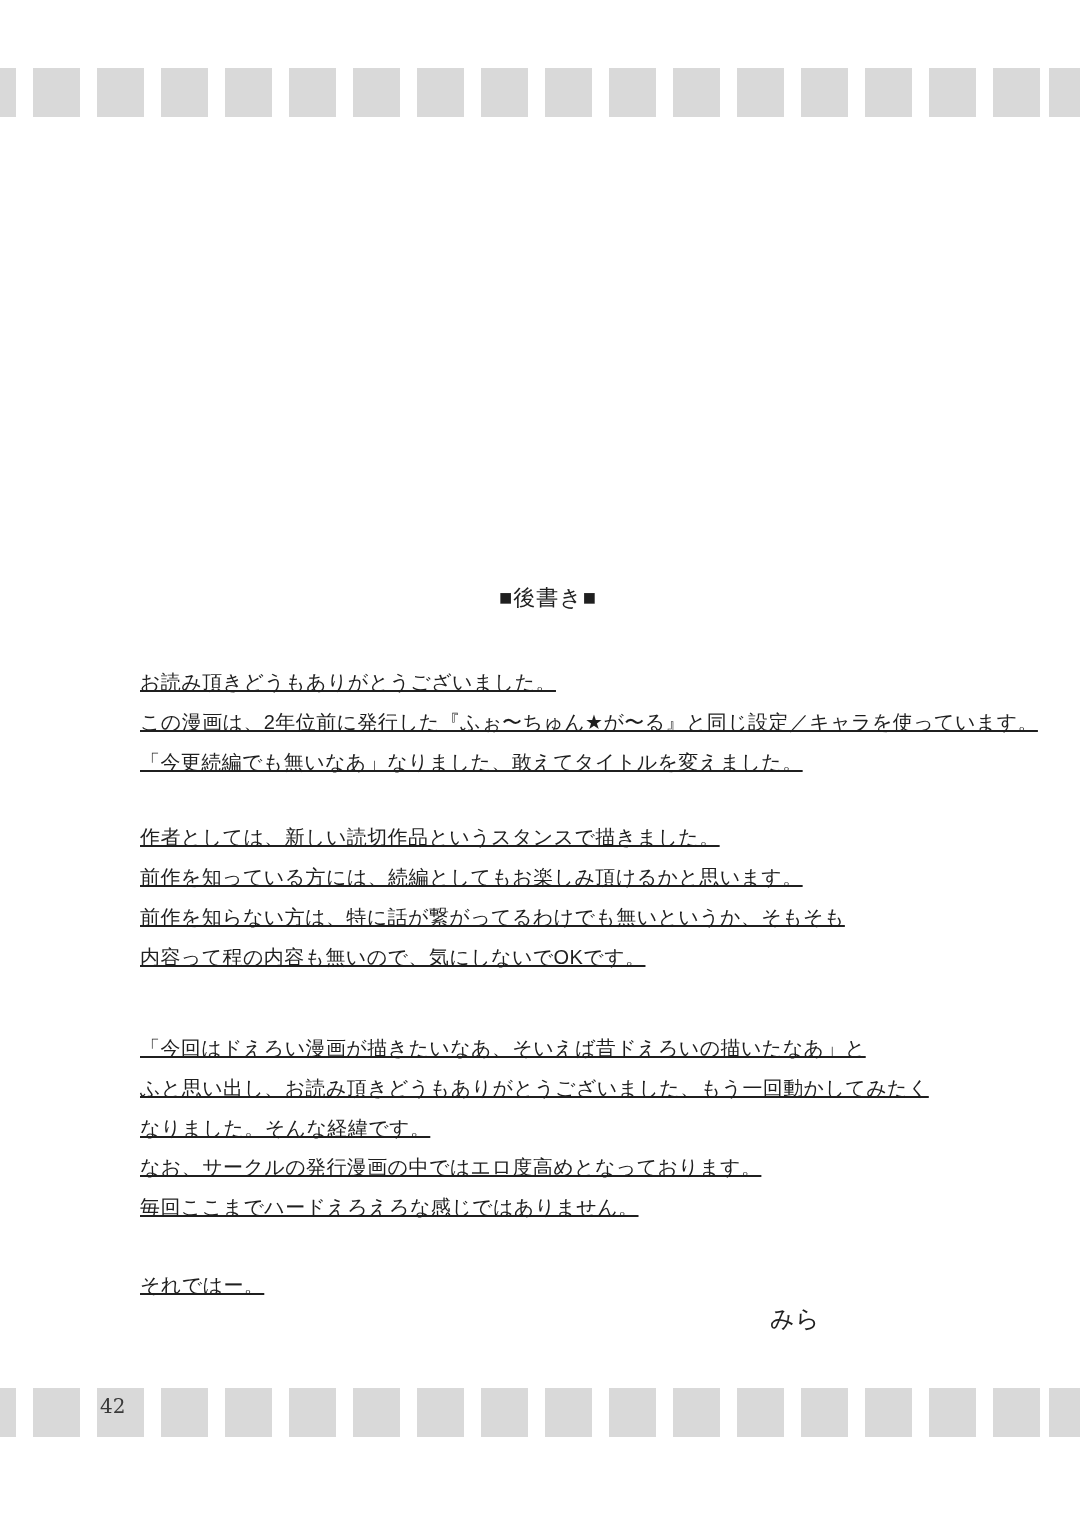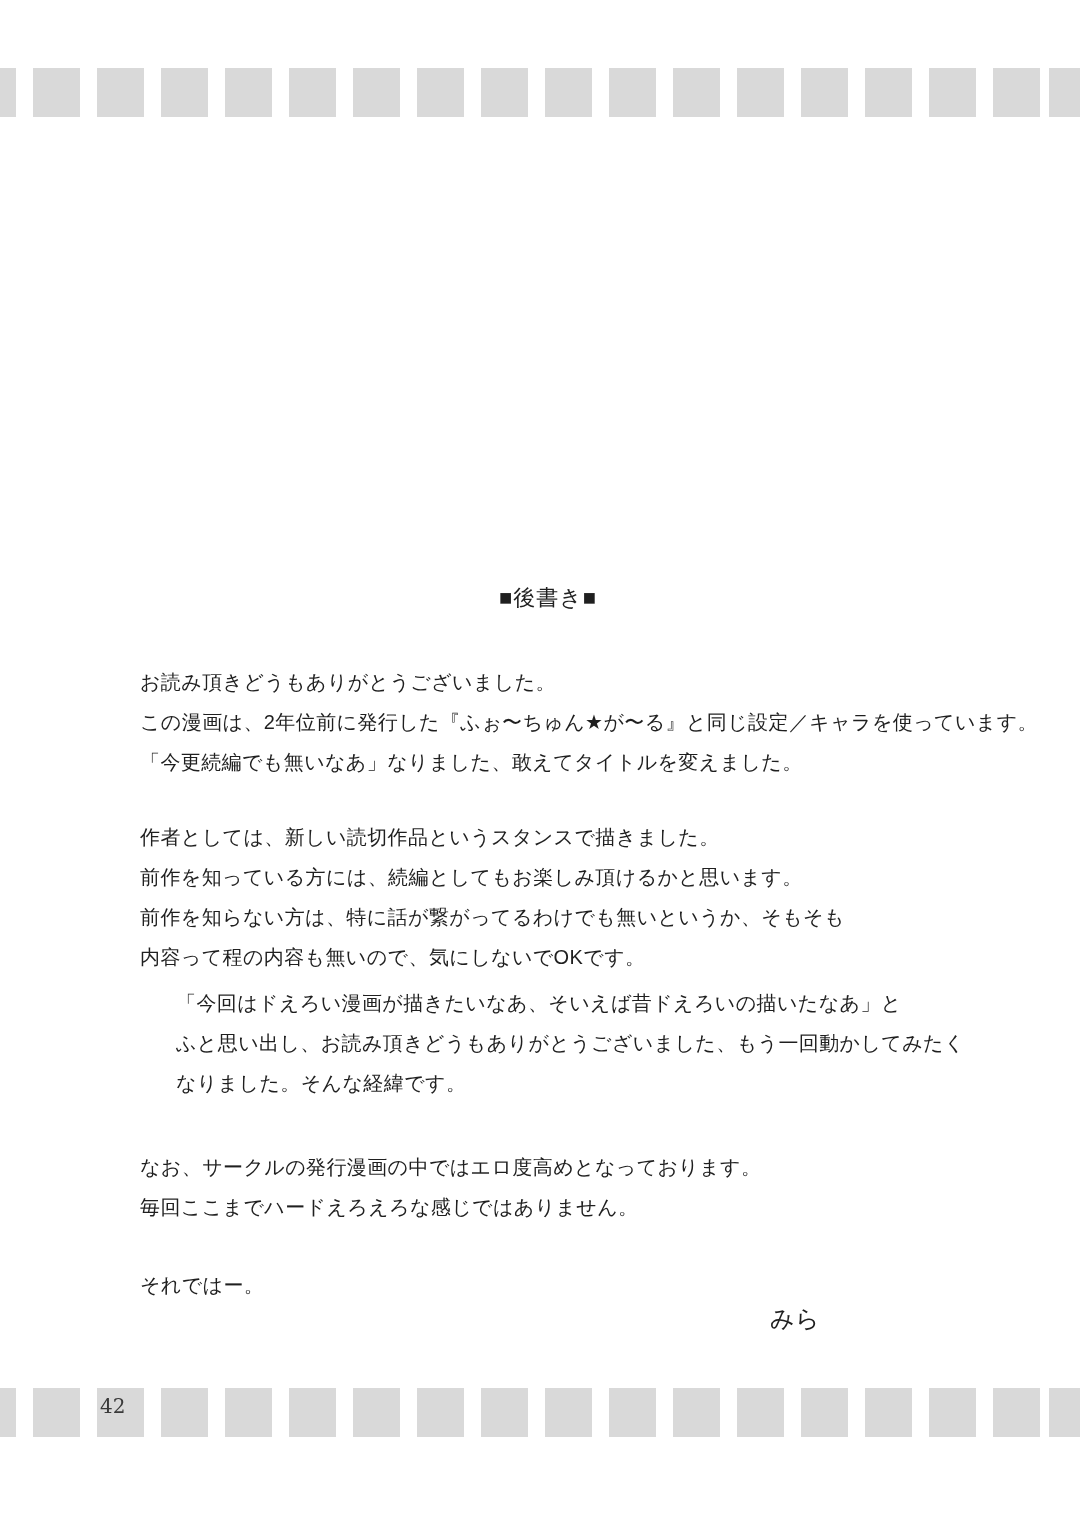--- a/index.html
+++ b/index.html
@@ -54,24 +54,24 @@
   }
   .para {
     position: absolute;
     left: 140px;
     right: 40px;
     margin: 0;
     font-size: 20px;
     line-height: 40px;
     letter-spacing: 0.4px;
   }
-  .para .line { white-space: nowrap; }
+  .para .line { white-space: nowrap; text-decoration: underline; }
   .p1 { top: 662px; }
   .p2 { top: 817px; }
-  .p3 { top: 983px; margin-left: 36px; }
+  .p3 { top: 1028px; }
   .p4 { top: 1147px; }
   .p5 { top: 1265px; }
   .signature {
     position: absolute;
     left: 770px;
     top: 1299px;
     font-size: 24px;
     line-height: 40px;
     letter-spacing: 0.4px;
   }

